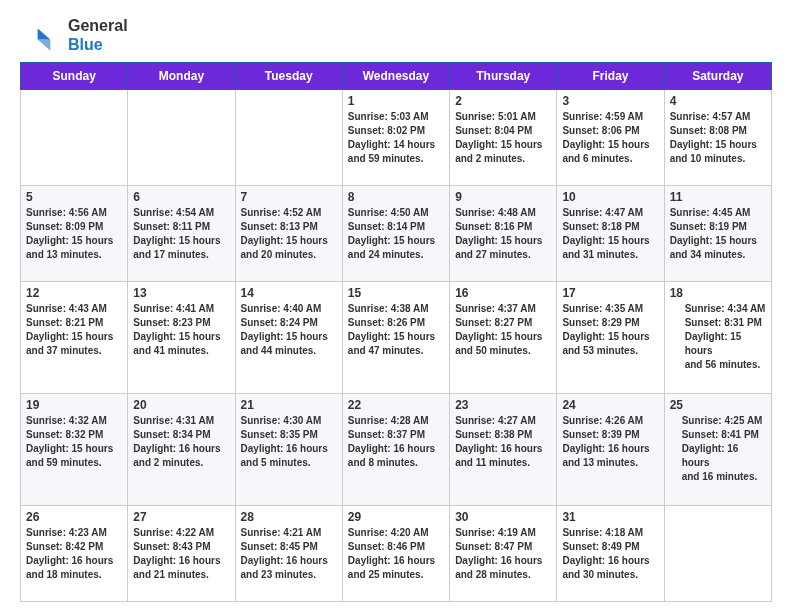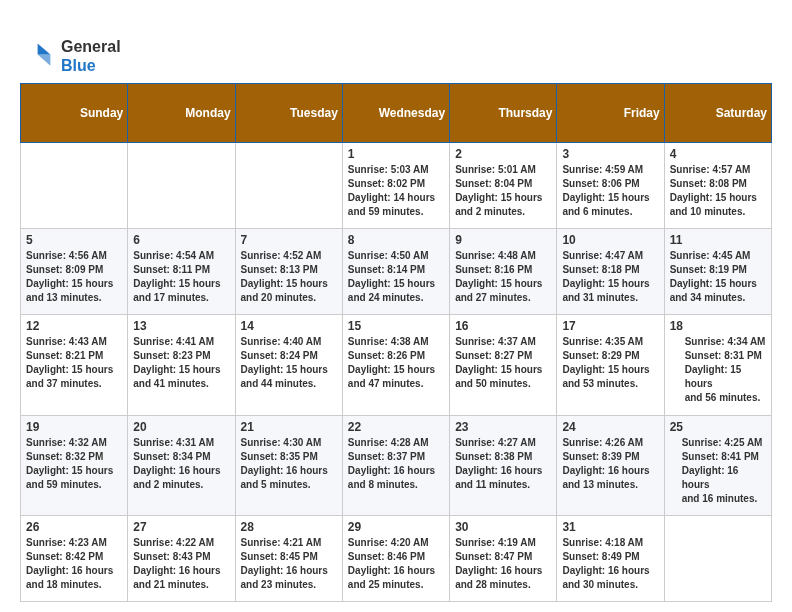--- a/index.html
+++ b/index.html
@@ -18,23 +18,22 @@
       flex-direction: column;
     }
     .header {
       display: flex;
       justify-content: space-between;
       align-items: flex-start;
       margin-bottom: 8px;
     }
     .logo {
       display: flex;
-      align-items: flex-start;
-      gap: 9px;
-      margin-top: 21px;
+      align-items: flex-end;
+      gap: 16px;
     }
     .logo-icon {
       width: 32px;
       height: 32px;
     }
     .title-block {
       text-align: right;
     }
     .main-title {
       font-size: 36px;
@@ -47,24 +46,24 @@
     }
     .calendar {
       flex: 1;
       border: 1px solid #ccc;
       border-collapse: collapse;
       width: 100%;
       table-layout: fixed;
       font-size: 10.5px;
     }
     .calendar th {
-      background: #a16207;
+      background: #6d28d9;
       color: #fff;
-      padding: 22px 4px;
-      text-align: right;
+      padding: 6px 4px;
+      text-align: center;
       font-size: 12px;
       font-weight: bold;
       border: 1px solid #1a60aa;
     }
     .calendar td {
       border: 1px solid #ccc;
       vertical-align: top;
       padding: 4px 5px;
       height: 80px;
       background: #fff;

